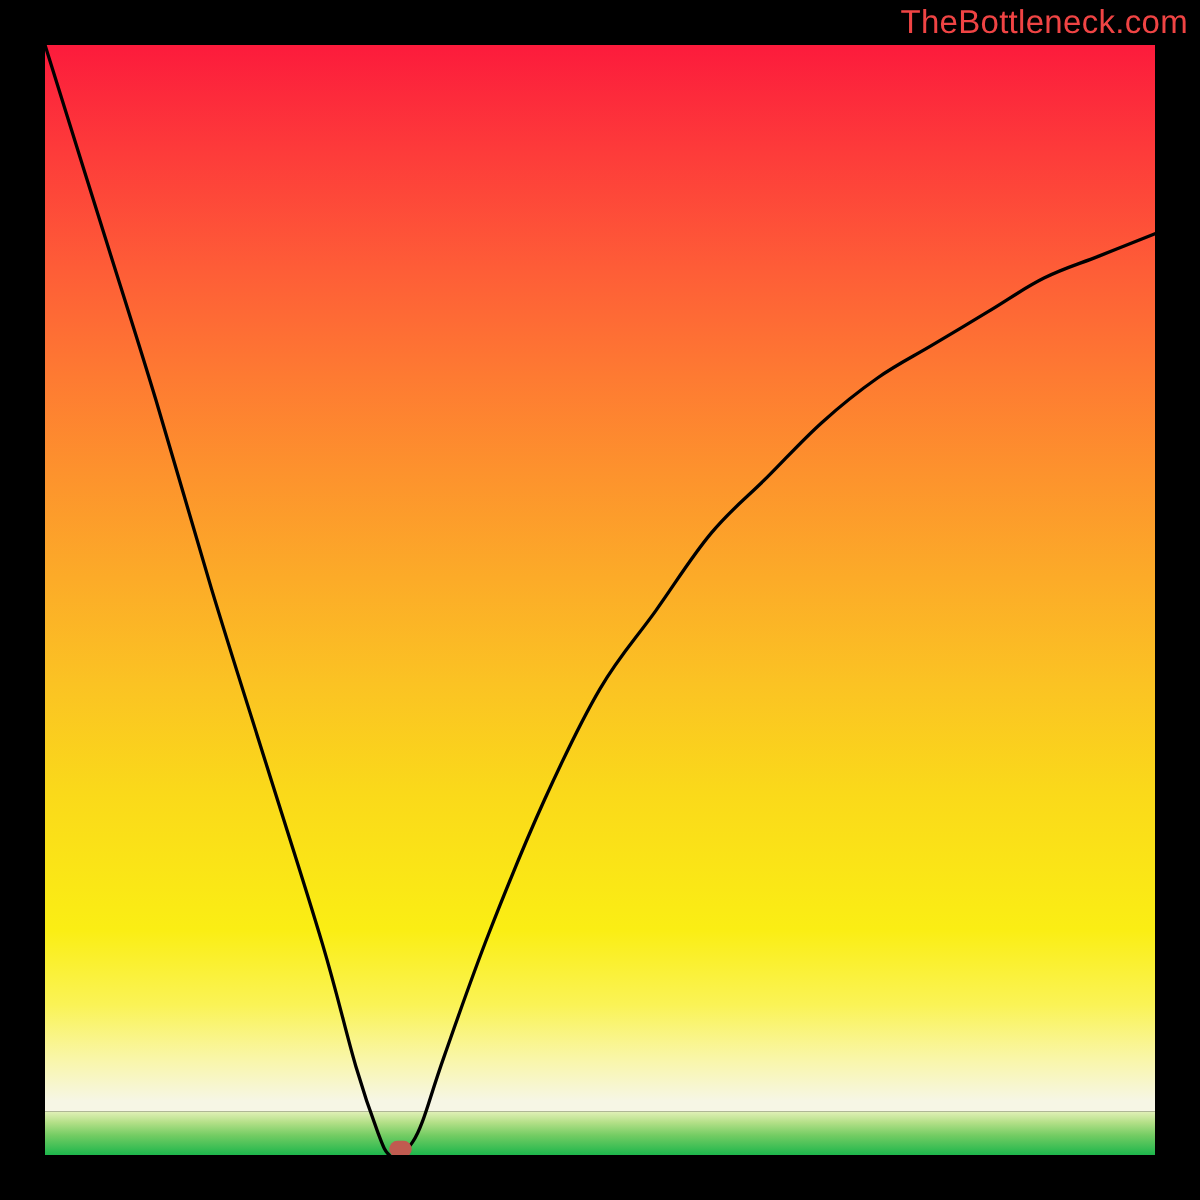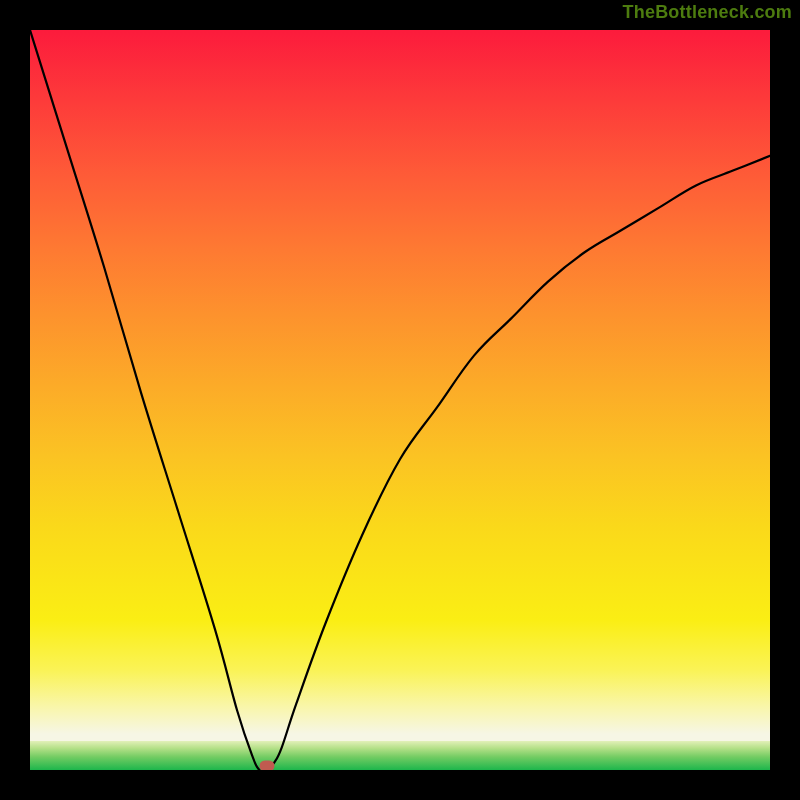--- a/index.html
+++ b/index.html
@@ -14,23 +14,23 @@
   .wrap {
     position: relative;
     width: 800px;
     height: 800px;
     background: #000;
   }
   .watermark {
     position: absolute;
     top: 2px;
     right: 8px;
-    font-size: 18px;
-    color: #4d7c0f;
-    font-weight: 700;
+    font-size: 22px;
+    color: #ef4444;
+    font-weight: 400;
     letter-spacing: 0.2px;
     z-index: 5;
   }
   .plot-area {
     position: absolute;
     left: 30px;
     top: 30px;
     width: 740px;
     height: 740px;
     overflow: hidden;

